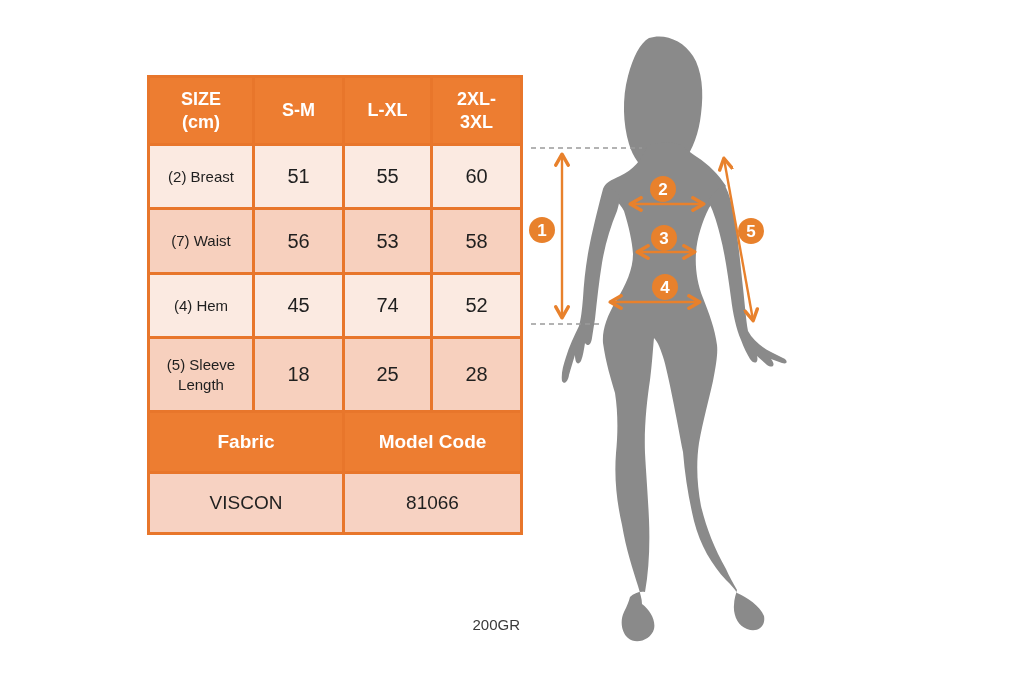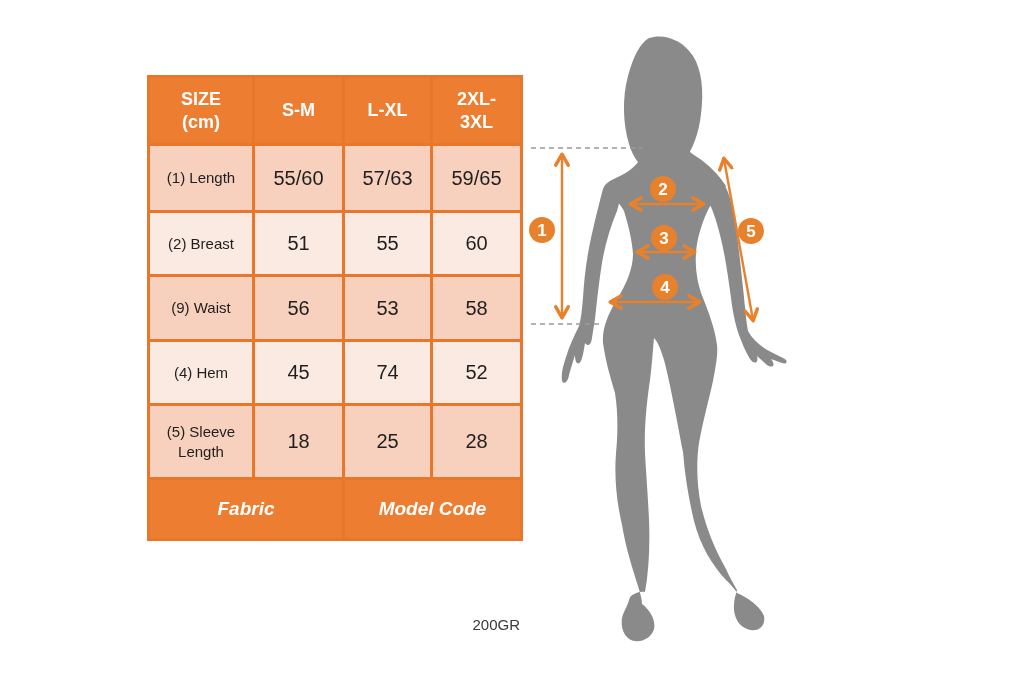--- a/index.html
+++ b/index.html
@@ -15,21 +15,21 @@
     color: #1f1f1f; padding: 2px 4px; }
   tr.hdr { height: 68px; }
   tr.hdr th { background: #ed7d31; color: #ffffff; font-weight: bold;
     font-size: 18px; line-height: 1.25; white-space: pre-line; }
   tr.r0 { height: 67px; } tr.r1 { height: 64px; } tr.r2 { height: 65px; }
   tr.r3 { height: 64px; } tr.r4 { height: 74px; margin-top: 20px; }
   td.lbl { font-size: 15px; line-height: 1.3; }
   td.val { font-size: 20px; }
   tr.band-a td { background: #f7d0be; }
   tr.band-b td { background: #fbeae1; }
-  tr.foot-hdr { height: 61px; font-style: italic; }
+  tr.foot-hdr { height: 61px; }
   tr.foot-hdr td { background: #ed7d31; color: #ffffff; font-weight: bold; font-size: 19px; }
   tr.foot-val { height: 61px; }
   tr.foot-val td { background: #f7d2c2; font-size: 19px; }
 
   .weight-note { position: absolute; left: 432px; top: 616px; width: 88px;
     text-align: right; font-size: 15px; color: #3a3a3a; }
 
   
   .figure-svg { position: absolute; left: 0; top: 0; width: 1024px; height: 676px; }
   .marker { position: absolute; width: 26px; height: 26px; border-radius: 50%;
@@ -51,53 +51,51 @@
         </colgroup>
       <tbody>
           <tr class="hdr">
         <th>SIZE
 (cm)</th>
         <th>S-M</th>
         <th>L-XL</th>
         <th>2XL-
 3XL</th>
       </tr>
-      <tr class="r0 band-a">
-        <td class="lbl">(1) Length</td>
-        <td class="val">55/60</td>
-        <td class="val">57/63</td>
-        <td class="val">59/65</td>
-      </tr>
       <tr class="r1 band-b">
         <td class="lbl">(2) Breast</td>
         <td class="val">51</td>
         <td class="val">55</td>
         <td class="val">60</td>
       </tr>
       <tr class="r2 band-a">
-        <td class="lbl">(9) Waist</td>
+        <td class="lbl">(7) Waist</td>
         <td class="val">56</td>
         <td class="val">53</td>
         <td class="val">58</td>
       </tr>
       <tr class="r3 band-b">
         <td class="lbl">(4) Hem</td>
         <td class="val">45</td>
         <td class="val">74</td>
         <td class="val">52</td>
       </tr>
       <tr class="r4 band-a">
         <td class="lbl">(5) Sleeve Length</td>
         <td class="val">18</td>
         <td class="val">25</td>
         <td class="val">28</td>
       </tr>
       <tr class="foot-hdr">
         <td colspan="2">Fabric</td>
         <td colspan="2">Model Code</td>
+      </tr>
+      <tr class="foot-val">
+        <td colspan="2">VISCON</td>
+        <td colspan="2">81066</td>
       </tr>
     </tbody>
       </table>
   </div>
 
   <div class="weight-note">200GR</div>
 
   <svg class="figure-svg" viewBox="0 0 1024 676">
     <defs>
       <marker id="ah" viewBox="0 0 10 10" refX="7.5" refY="5" markerWidth="6.5" markerHeight="6.5" orient="auto-start-reverse">

